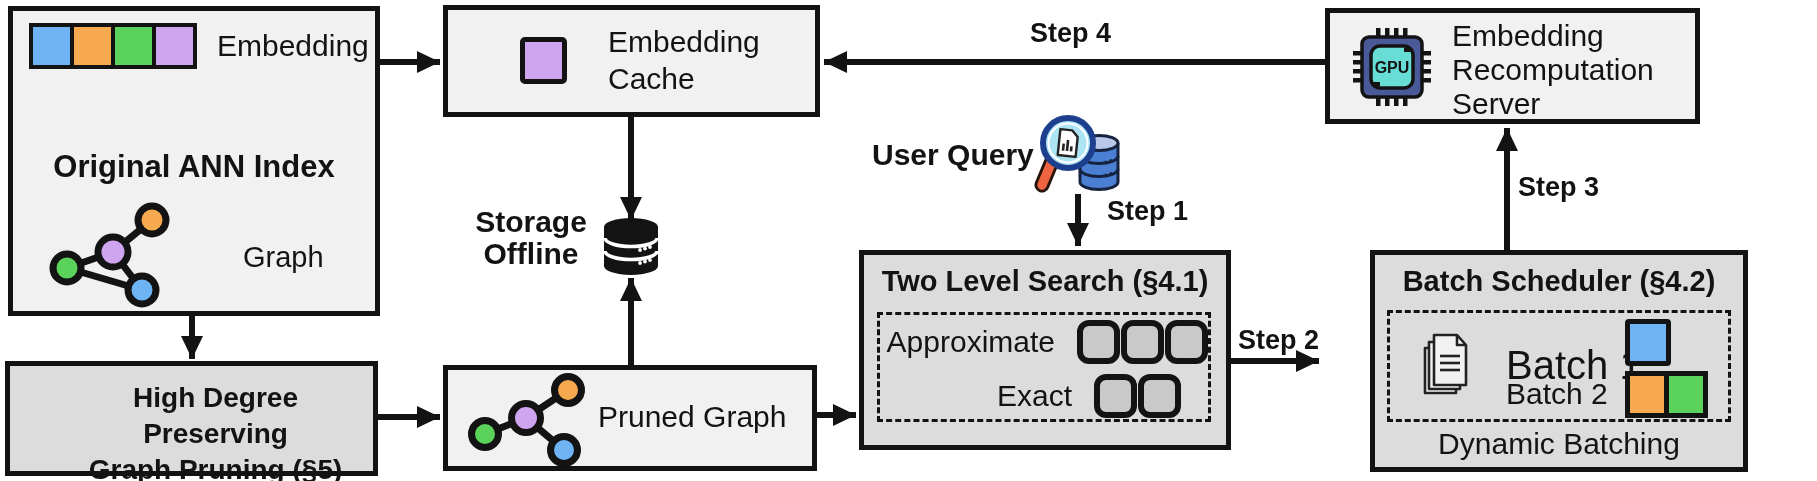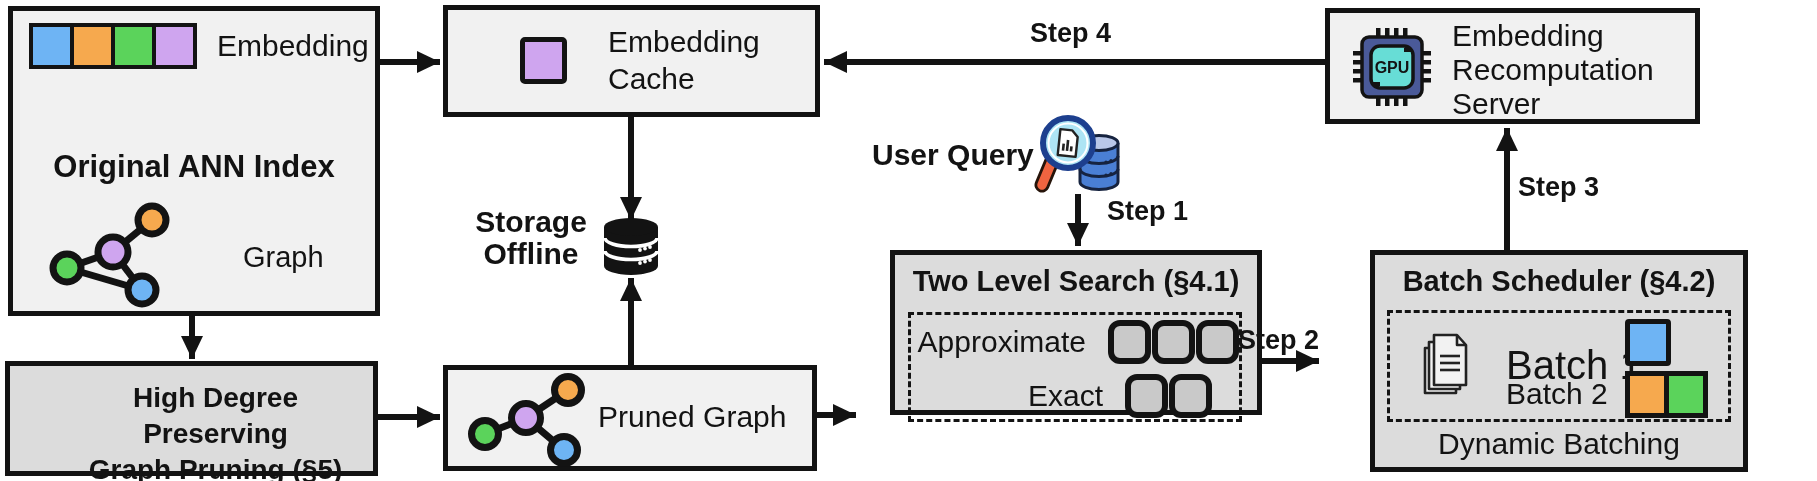--- a/index.html
+++ b/index.html
@@ -151,21 +151,21 @@
 
     <g transform="rotate(6 34 31)">
       <path d="M25 18 h12 l6 6 v20 h-18 z" fill="#ffffff" stroke="#222222" stroke-width="2.4" stroke-linejoin="round"></path>
       <rect x="28.5" y="32" width="2.6" height="7" fill="#222222"></rect>
       <rect x="32.5" y="28" width="2.6" height="11" fill="#222222"></rect>
       <rect x="36.5" y="34" width="2.6" height="5" fill="#222222"></rect>
     </g>
   </svg>
   <div class="lbl b" style="left:1107px;top:196px;font-size:27px;">Step 1</div>
 
-  <div class="box gray" style="left:890px;top:250px;width:372px;height:165px;">
+  <div class="box gray" style="left:859px;top:250px;width:372px;height:200px;">
     <div class="boxtitle">Two Level Search (§4.1)</div>
     <div class="dashed" style="left:13px;top:57px;width:334px;height:110px;">
       <div class="qrow">
         <div class="qlabel">Approximate</div>
         <div class="slots">
           <div class="slot"></div>
           <div class="slot"></div>
           <div class="slot"></div>
         </div>
       </div>

